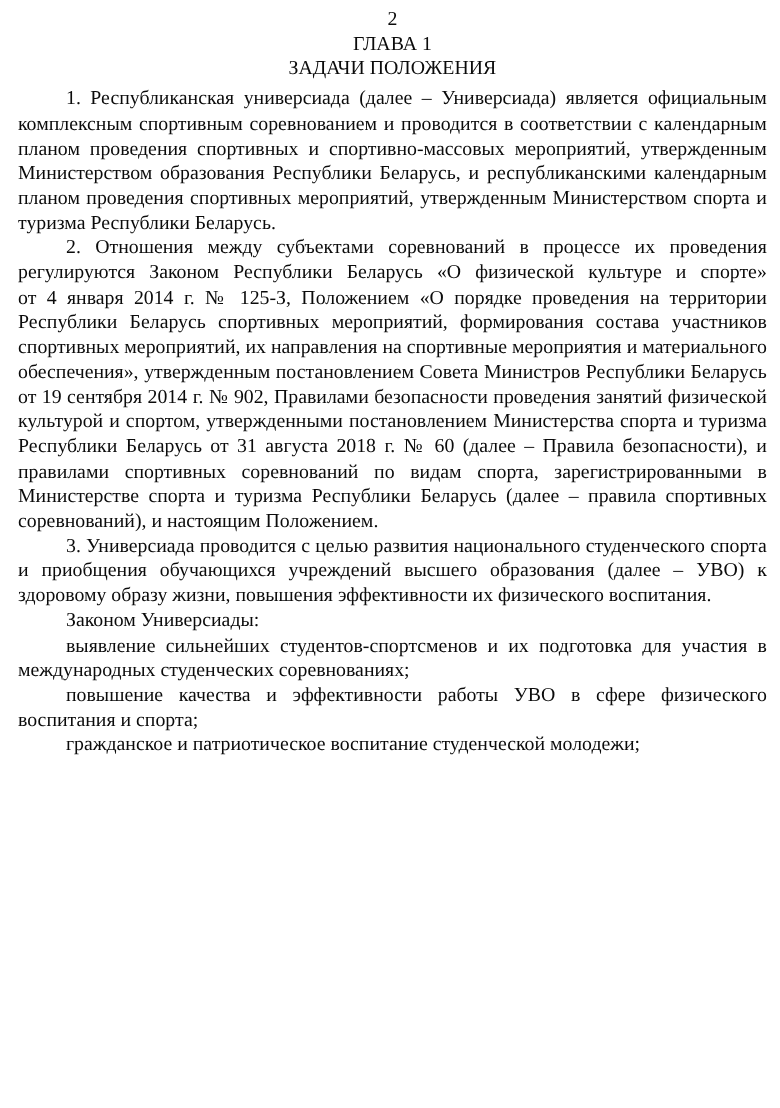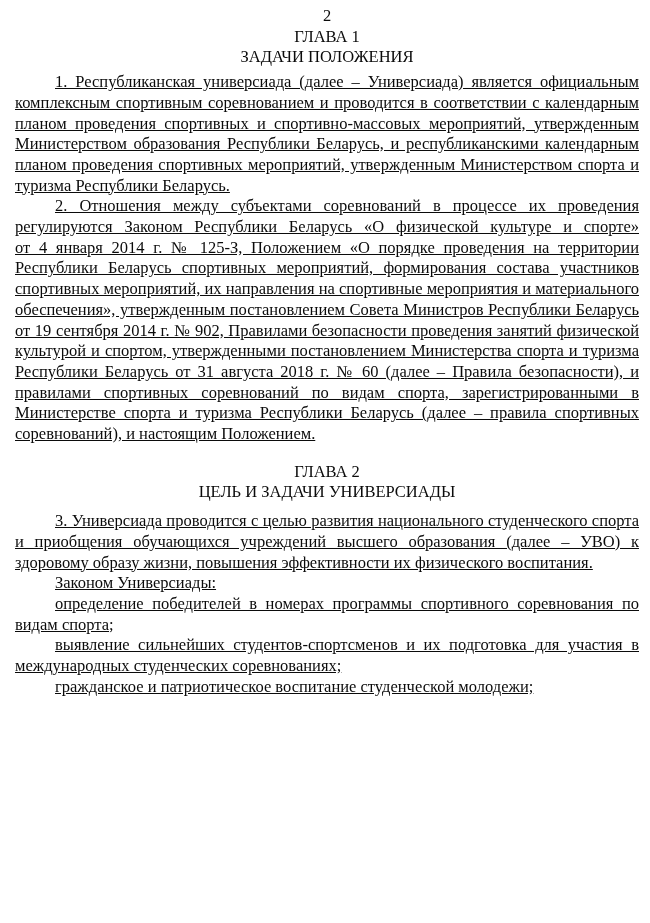--- a/index.html
+++ b/index.html
@@ -30,44 +30,39 @@
     text-indent: 0;
   }
   .chapter-head div { text-indent: 0; }
   .head-1 { margin-bottom: 4px; }
   .head-2 { margin-top: 17px; margin-bottom: 8px; }
   p.para {
     margin: 0;
     padding: 0;
     text-indent: 40px;
     text-align: justify;
-    text-decoration: underline;
   }
 </style>
 </head>
 <body>
 
 <div class="page">
 
   <div class="page-number">2</div>
 
   <div class="chapter">
     <div class="chapter-head head-1">
       <div>ГЛАВА 1</div>
       <div>ЗАДАЧИ ПОЛОЖЕНИЯ</div>
     </div>
     <p class="para">1. Республиканская универсиада (далее – Универсиада) является официальным комплексным спортивным соревнованием и проводится в соответствии с календарным планом проведения спортивных и спортивно-массовых мероприятий, утвержденным Министерством образования Республики Беларусь, и республиканскими календарным планом проведения спортивных мероприятий, утвержденным Министерством спорта и туризма Республики Беларусь.</p>
     <p class="para">2. Отношения между субъектами соревнований в процессе их проведения регулируются Законом Республики Беларусь «О физической культуре и спорте» от&nbsp;4&nbsp;января 2014&nbsp;г. №&nbsp;125-З, Положением «О порядке проведения на территории Республики Беларусь спортивных мероприятий, формирования состава участников спортивных мероприятий, их направления на спортивные мероприятия и материального обеспечения», утвержденным постановлением Совета Министров Республики Беларусь от&nbsp;19&nbsp;сентября&nbsp;2014&nbsp;г.&nbsp;№&nbsp;902, Правилами безопасности проведения занятий физической культурой и спортом, утвержденными постановлением Министерства спорта и туризма Республики Беларусь от&nbsp;31&nbsp;августа&nbsp;2018&nbsp;г.&nbsp;№&nbsp;60 (далее – Правила безопасности), и правилами спортивных соревнований по видам спорта, зарегистрированными в Министерстве спорта и туризма Республики Беларусь (далее – правила спортивных соревнований), и настоящим Положением.</p>
   </div>
 
   <div class="chapter">
-    <div class="chapter-head head-2">
-      <div>ГЛАВА 2</div>
-      <div>ЦЕЛЬ И ЗАДАЧИ УНИВЕРСИАДЫ</div>
-    </div>
     <p class="para">3. Универсиада проводится с целью развития национального студенческого спорта и приобщения обучающихся учреждений высшего образования (далее – УВО) к здоровому образу жизни, повышения эффективности их физического воспитания.</p>
     <p class="para">Законом Универсиады:</p>
-    <p class="para">определение победителей в номерах программы спортивного соревнования по видам спорта;</p>
     <p class="para">выявление сильнейших студентов-спортсменов и их подготовка для участия в международных студенческих соревнованиях;</p>
+    <p class="para">повышение качества и эффективности работы УВО в сфере физического воспитания и спорта;</p>
     <p class="para">гражданское и патриотическое воспитание студенческой молодежи;</p>
   </div>
 
 </div>
 
 </body></html>

